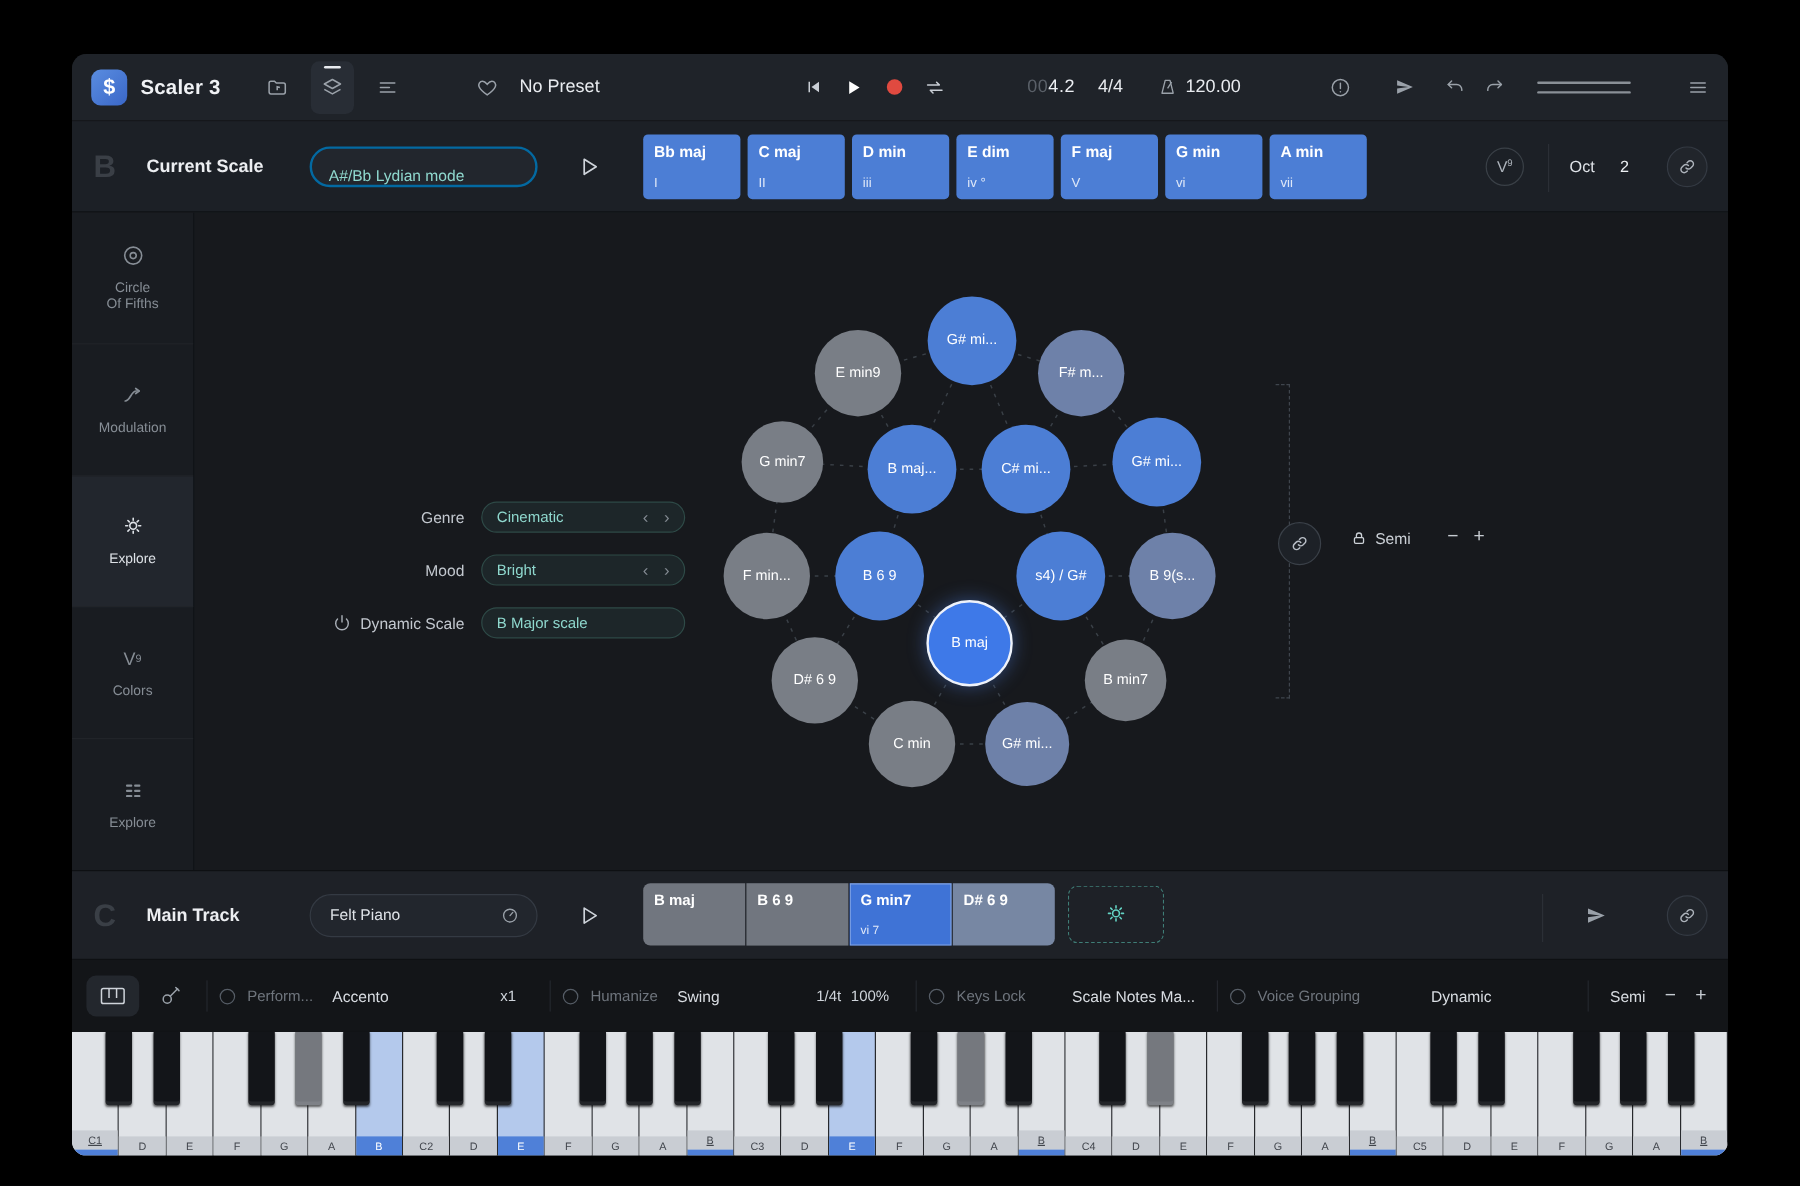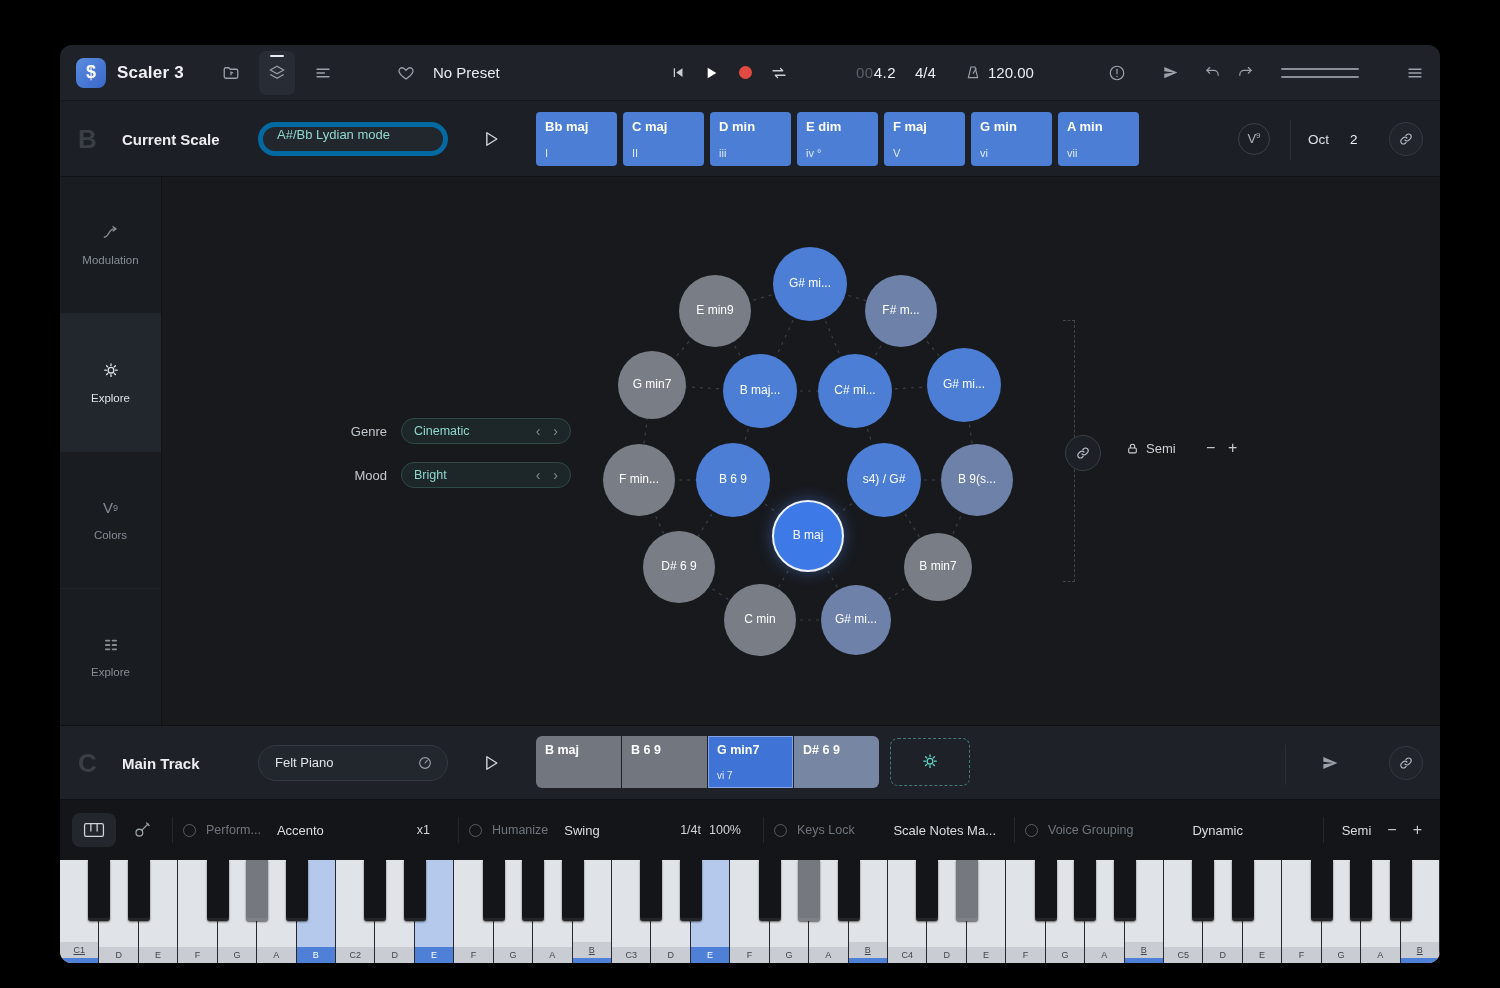--- a/index.html
+++ b/index.html
@@ -30,21 +30,21 @@
   .tempo-grp .val { font-size:15px; color:#e8ebef; }
   .h-right { position:absolute; right:12px; top:0; height:100%; display:flex; align-items:center; }
   .fader { width:80px; display:flex; flex-direction:column; gap:6px; align-items:center; }
   .fader i { display:block; height:2px; background:#8a9097; border-radius:1px; }
 
   
   .scalebar { position:relative; height:77px; background:#1c2026; border-top:1px solid #15171b; border-bottom:1px solid #101216; flex:none; }
   .sec-letter { position:absolute; left:18px; top:50%; transform:translateY(-50%); font-size:26px; font-weight:700; color:#3a3f46; }
   .sec-title { position:absolute; left:62px; top:50%; transform:translateY(-50%); font-size:15px; font-weight:700; color:#eceef1; }
   .scale-pill { position:absolute; left:198px; top:50%; transform:translateY(-50%); width:190px; height:34px; border-radius:17px;
-                background:#22262d; border:5px solid #0369a1; display:flex; align-items:flex-start; padding:0 14px;
+                background:#22262d; border:2px solid #0369a1; display:flex; align-items:flex-end; padding:0 14px;
                 font-size:13px; color:var(--teal-text,#8fd8ce); cursor:pointer; }
   .play-btn { position:absolute; left:418px; top:50%; transform:translateY(-50%); width:26px; height:26px; color:#ced3da;
               display:flex; align-items:center; justify-content:center; }
   .chord-row { position:absolute; left:476px; top:11px; display:flex; gap:6px; }
   .chord-box { width:81px; height:54px; border-radius:4px; background:var(--accent-blue,#4c7ed5); padding:7px 9px;
                display:flex; flex-direction:column; justify-content:space-between; cursor:pointer; }
   .chord-name { font-size:13px; font-weight:700; color:#fff; white-space:nowrap; }
   .chord-numeral { font-size:11px; color:rgba(255,255,255,.82); }
   .v9-circle { position:absolute; left:1178px; top:50%; transform:translateY(-50%); width:32px; height:32px; border-radius:50%;
                border:1px solid #3a4047; color:#aeb4bc; display:flex; align-items:center; justify-content:center; font-size:13px; }
@@ -297,20 +297,30 @@
     <button class="link-circle" style="left:1329px">
       <svg width="16" height="16" viewBox="0 0 24 24" fill="none" stroke="currentColor" stroke-width="1.8" stroke-linecap="round">
           <path d="M10.5 13.5a4 4 0 0 0 5.66.34l2.5-2.5a4 4 0 1 0-5.66-5.66l-1.2 1.2"></path>
           <path d="M13.5 10.5a4 4 0 0 0-5.66-.34l-2.5 2.5a4 4 0 1 0 5.66 5.66l1.2-1.2"></path>
         </svg>
     </button>
   </div>
 
   <div class="body">
     <aside class="sidebar">
+      <div class="side-item">
+        <span class="side-icon">
+          <svg width="20" height="20" viewBox="0 0 24 24" fill="none" stroke="currentColor" stroke-width="1.6">
+              <circle cx="12" cy="12" r="8.5"></circle>
+              <circle cx="12" cy="12" r="3"></circle>
+            </svg>
+        </span>
+        <span class="side-label">Circle
+Of Fifths</span>
+      </div>
       <div class="side-item">
         <span class="side-icon">
           <svg width="20" height="20" viewBox="0 0 24 24" fill="none" stroke="currentColor" stroke-width="1.7" stroke-linecap="round" stroke-linejoin="round">
               <path d="M4 17C9 17 10 7 15 7h2.5"></path>
               <path d="M14.5 4.5L18 7l-3.5 2.5"></path>
             </svg>
         </span>
         <span class="side-label">Modulation</span>
       </div>
       <div class="side-item active">
@@ -407,20 +417,32 @@
       <div class="ctl-row" style="top:285px">
         <span class="ctl-label">Mood</span>
         <div class="pill">
           <span>Bright</span>
           <span class="chevrons">
               <span>‹</span>
               <span>›</span>
             </span>
         </div>
       </div>
+      <div class="ctl-row" style="top:329px">
+        <span class="ctl-label">
+          <svg width="14" height="14" viewBox="0 0 24 24" fill="none" stroke="#aab0b8" stroke-width="2" stroke-linecap="round">
+              <path d="M18.4 6.6a9 9 0 1 1-12.8 0"></path>
+              <path d="M12 2v9"></path>
+            </svg>
+          <span>Dynamic Scale</span>
+        </span>
+        <div class="pill">
+          <span>B Major scale</span>
+        </div>
+      </div>
 
       <div class="bracket"></div>
       <button class="map-link-circle">
         <svg width="16" height="16" viewBox="0 0 24 24" fill="none" stroke="currentColor" stroke-width="1.8" stroke-linecap="round">
             <path d="M10.5 13.5a4 4 0 0 0 5.66.34l2.5-2.5a4 4 0 1 0-5.66-5.66l-1.2 1.2"></path>
             <path d="M13.5 10.5a4 4 0 0 0-5.66-.34l-2.5 2.5a4 4 0 1 0 5.66 5.66l1.2-1.2"></path>
           </svg>
       </button>
       <div class="semi-group">
         <svg width="13" height="13" viewBox="0 0 24 24" fill="none" stroke="currentColor" stroke-width="2">

